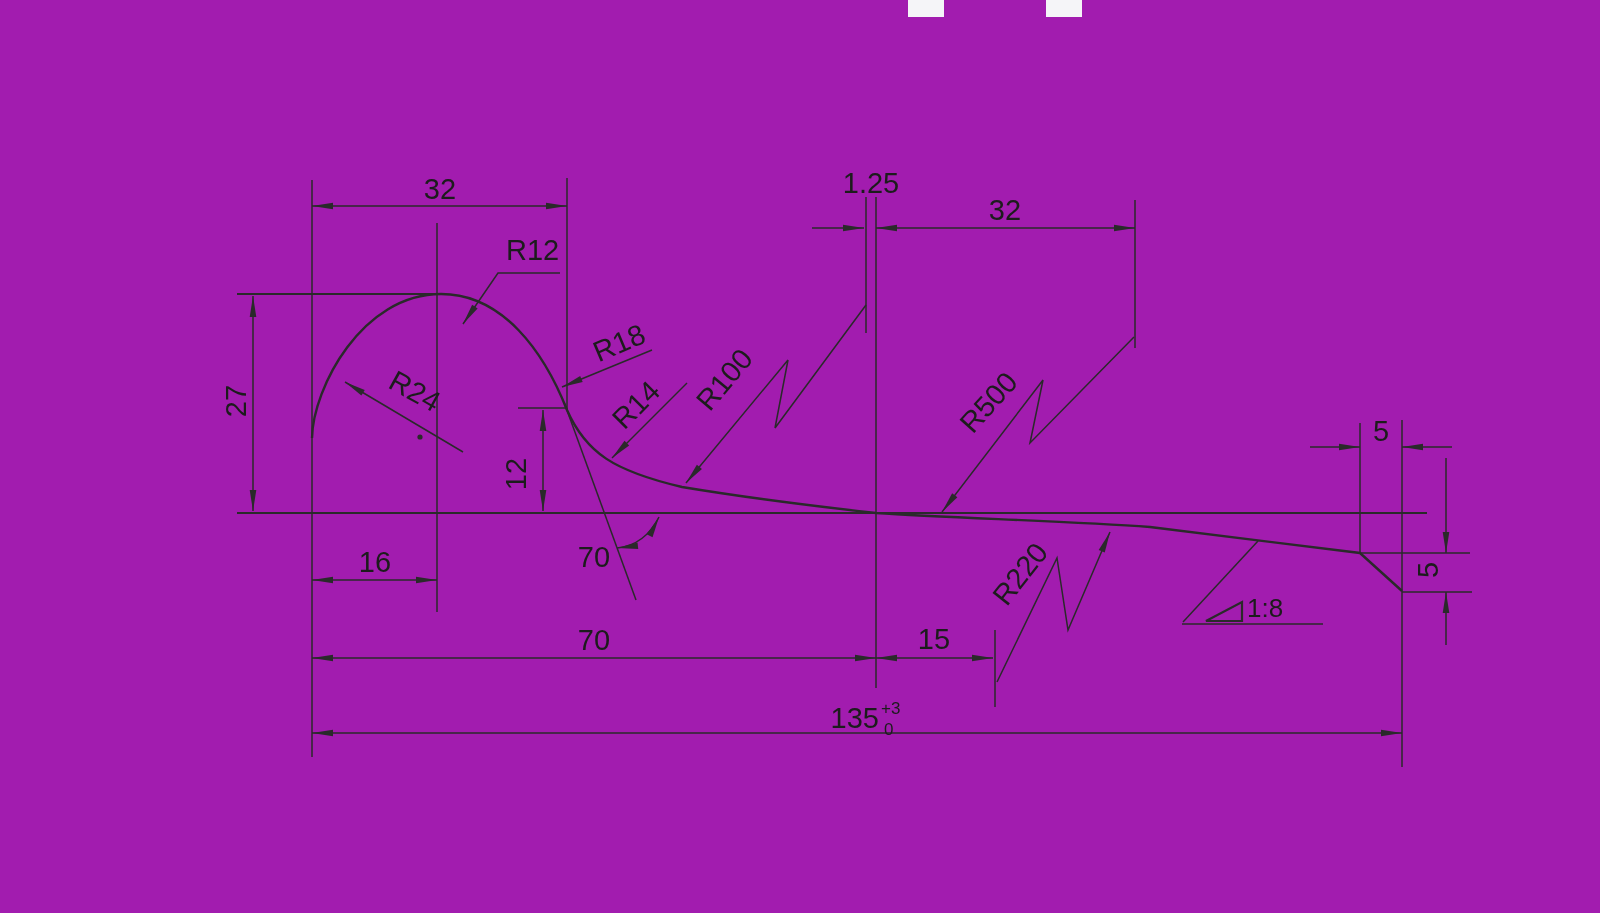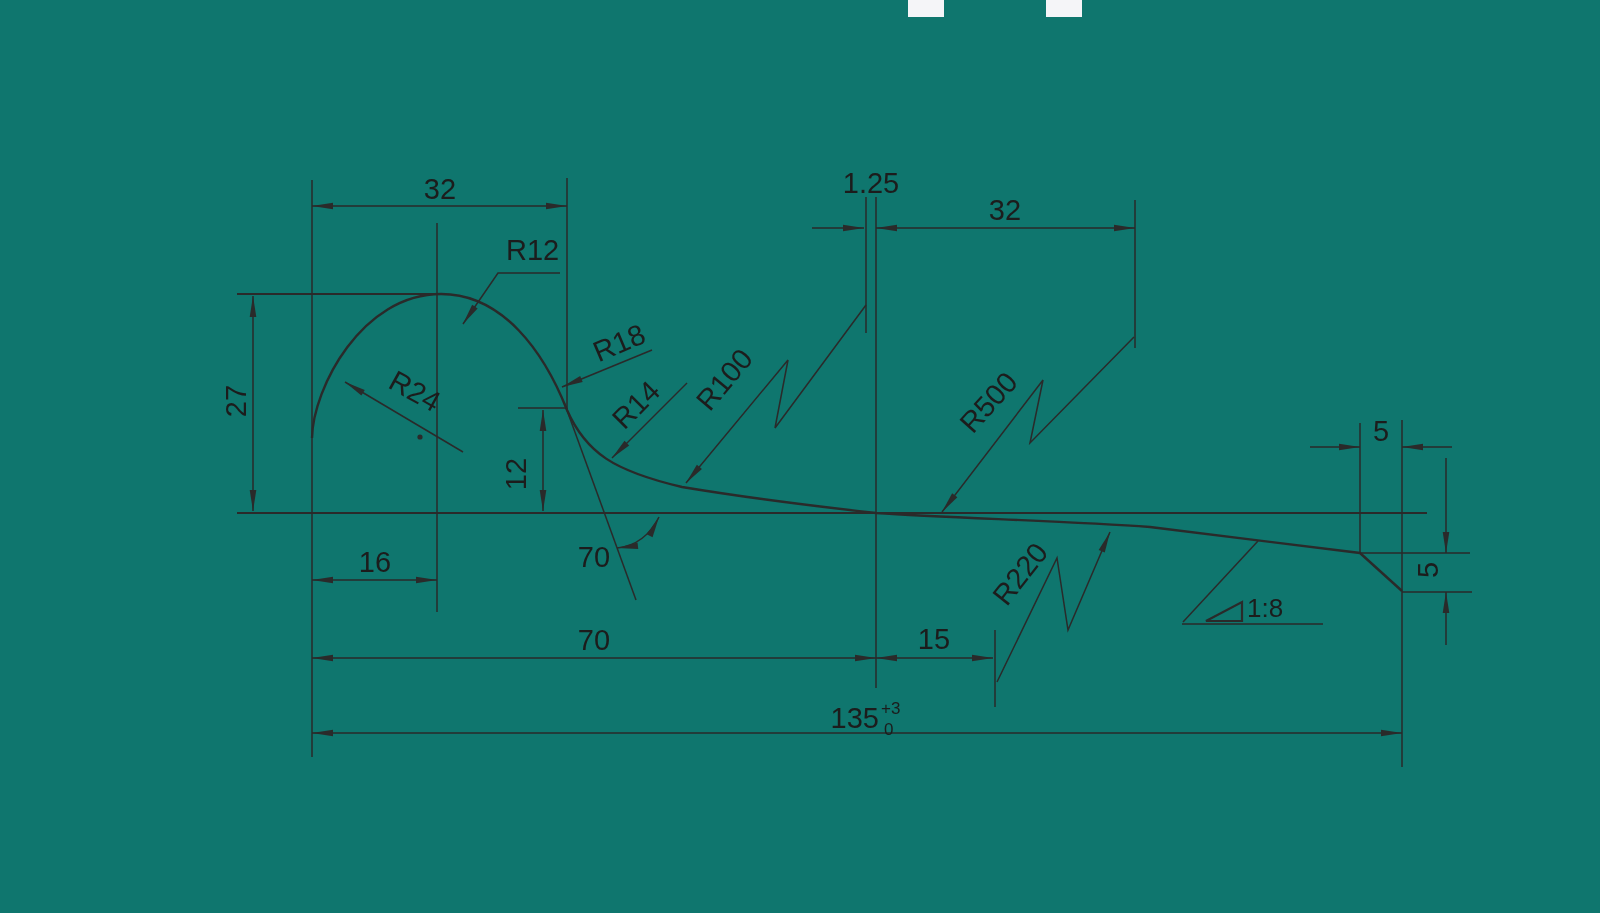--- a/index.html
+++ b/index.html
@@ -1,16 +1,16 @@
 <!DOCTYPE html>
 <html><head>
 <meta charset="utf-8">
 <style>
   html,body{margin:0;padding:0;background:#fdfdfd;}
-  .stage{width:1600px;height:913px;position:relative;background:#0f766e;overflow:hidden;}
+  .stage{width:1600px;height:913px;position:relative;background:#a21caf;overflow:hidden;}
   svg{display:block;}
   text{font-family:"Liberation Sans","DejaVu Sans",sans-serif;fill:#1c1c1c;font-size:29px;}
   text.small{font-size:17px;}
   text.mid{font-size:26px;}
   .ln{stroke:#2a2a2a;fill:none;}
   .profile{stroke-width:2.4;}
   .datum{stroke-width:2;}
   .thin{stroke-width:1.5;}
   .sym{stroke-width:2.2;}
 </style>

